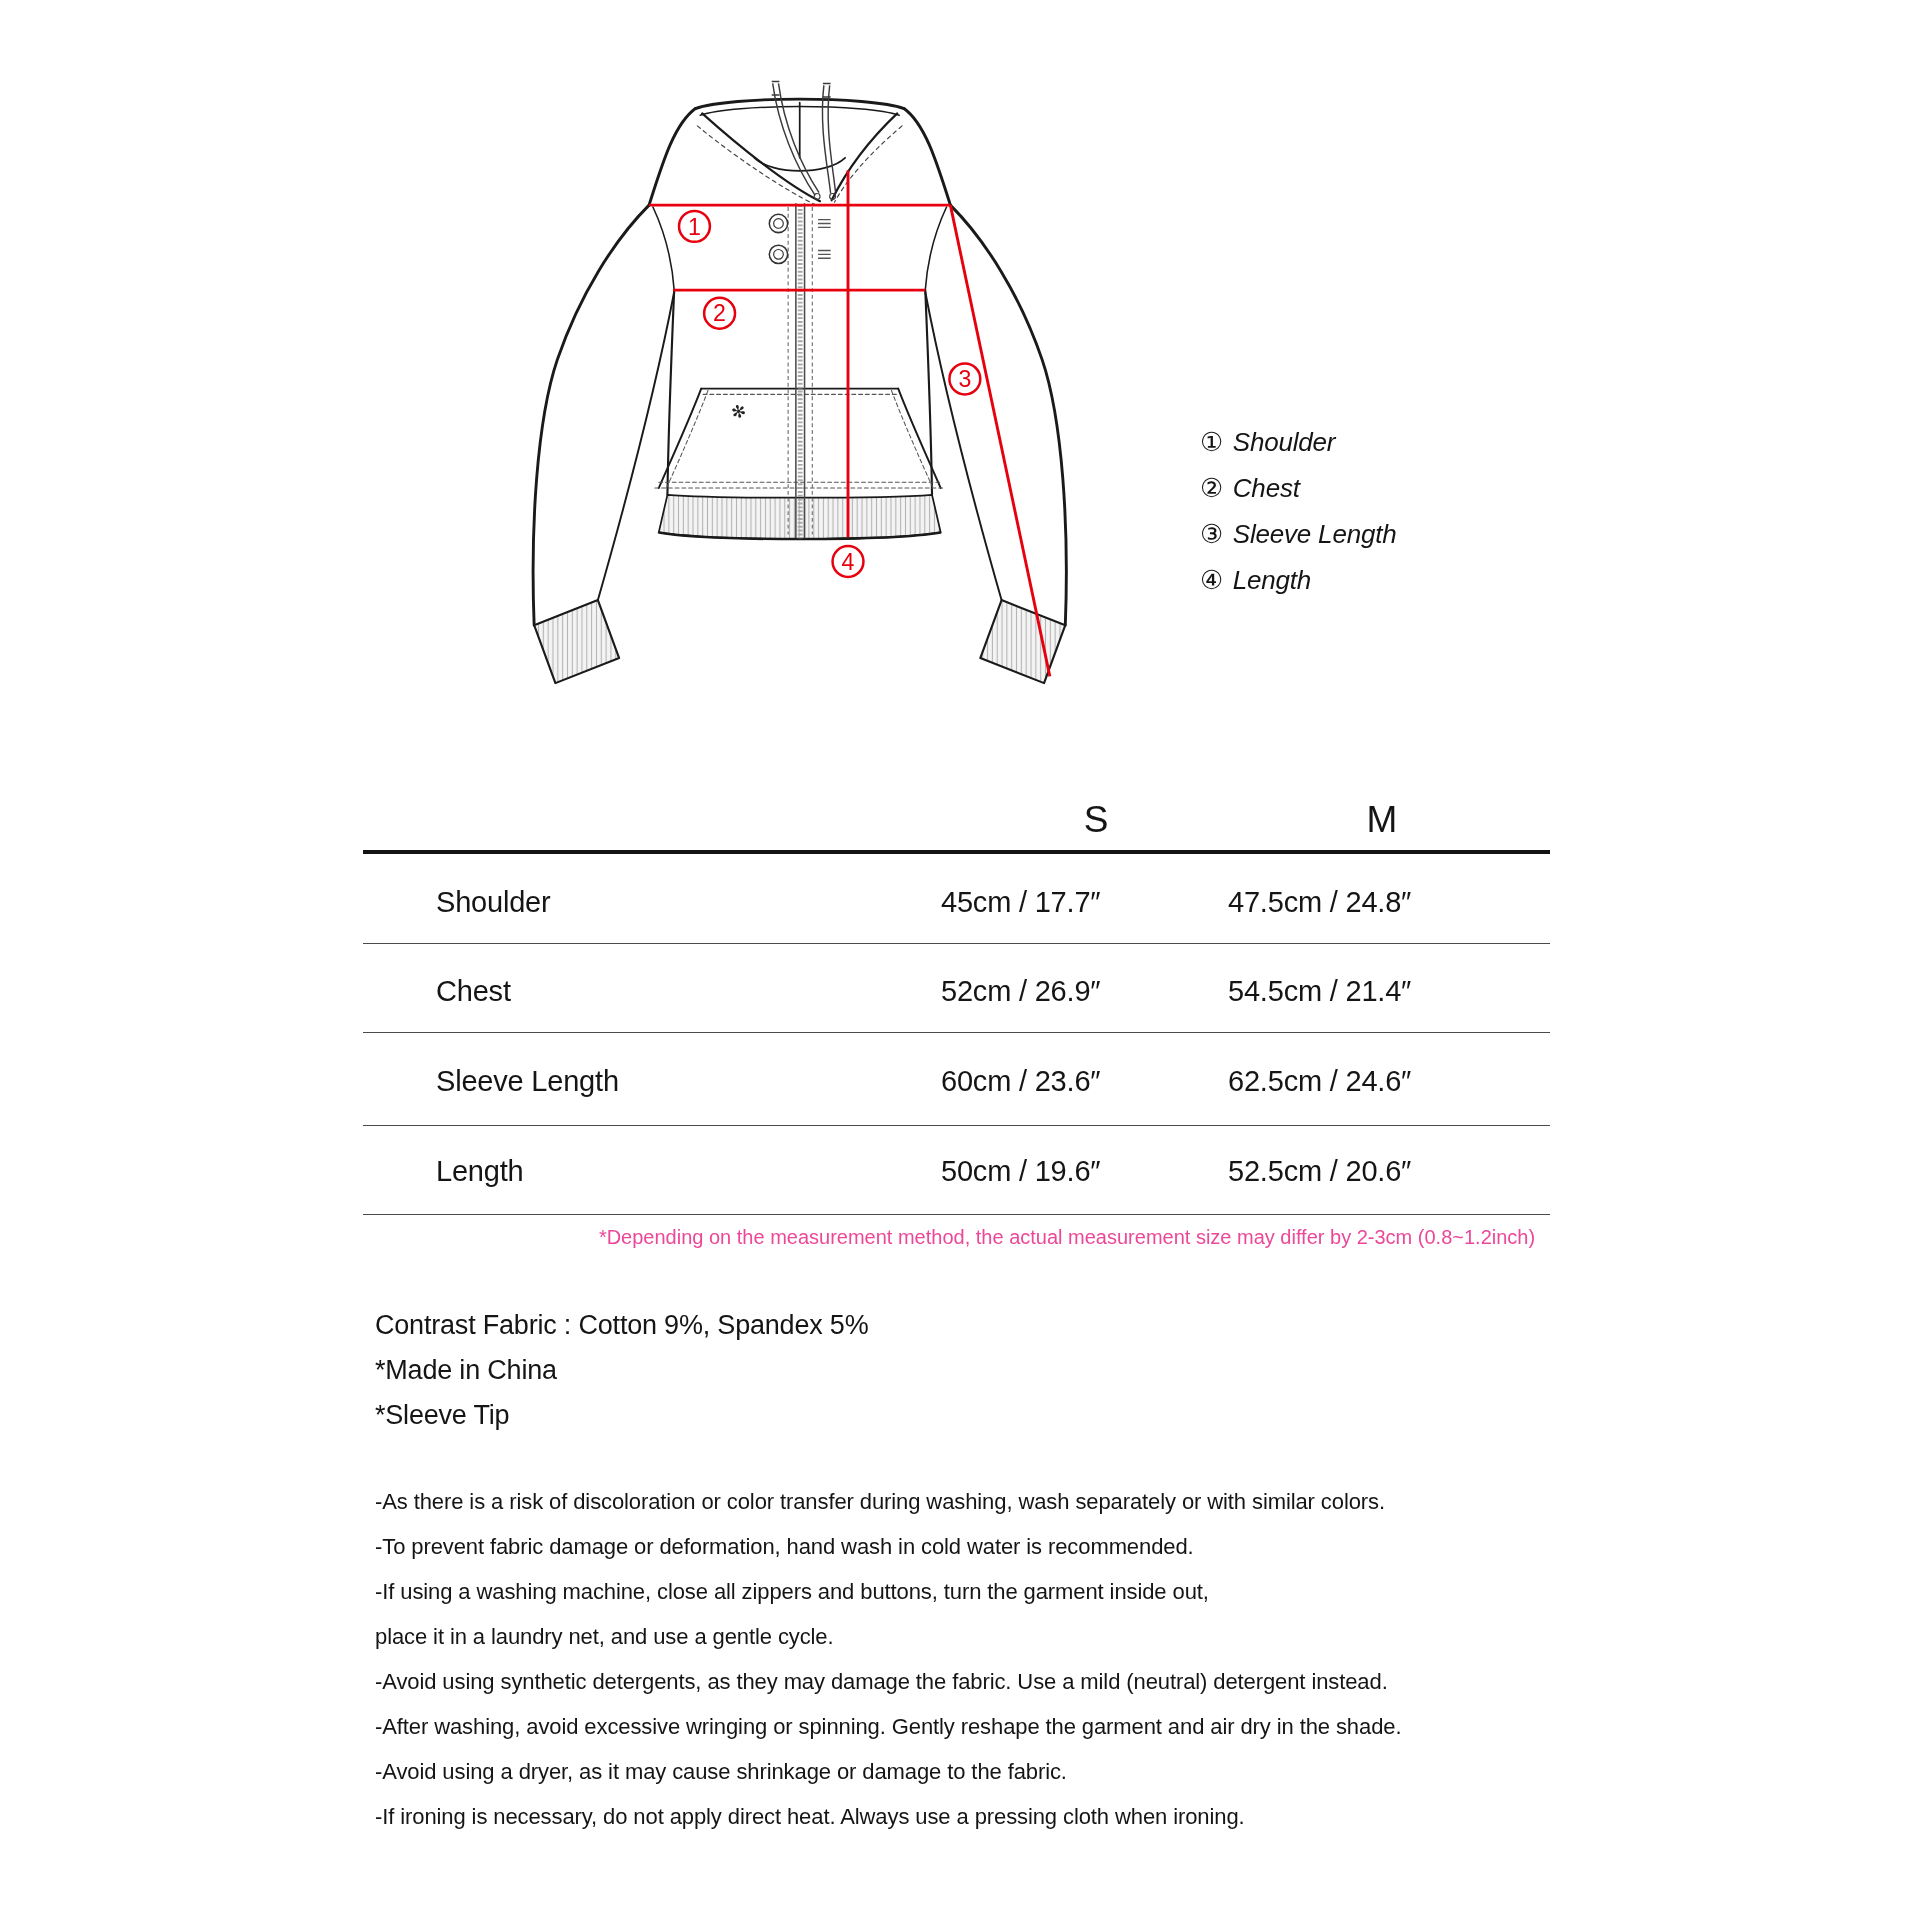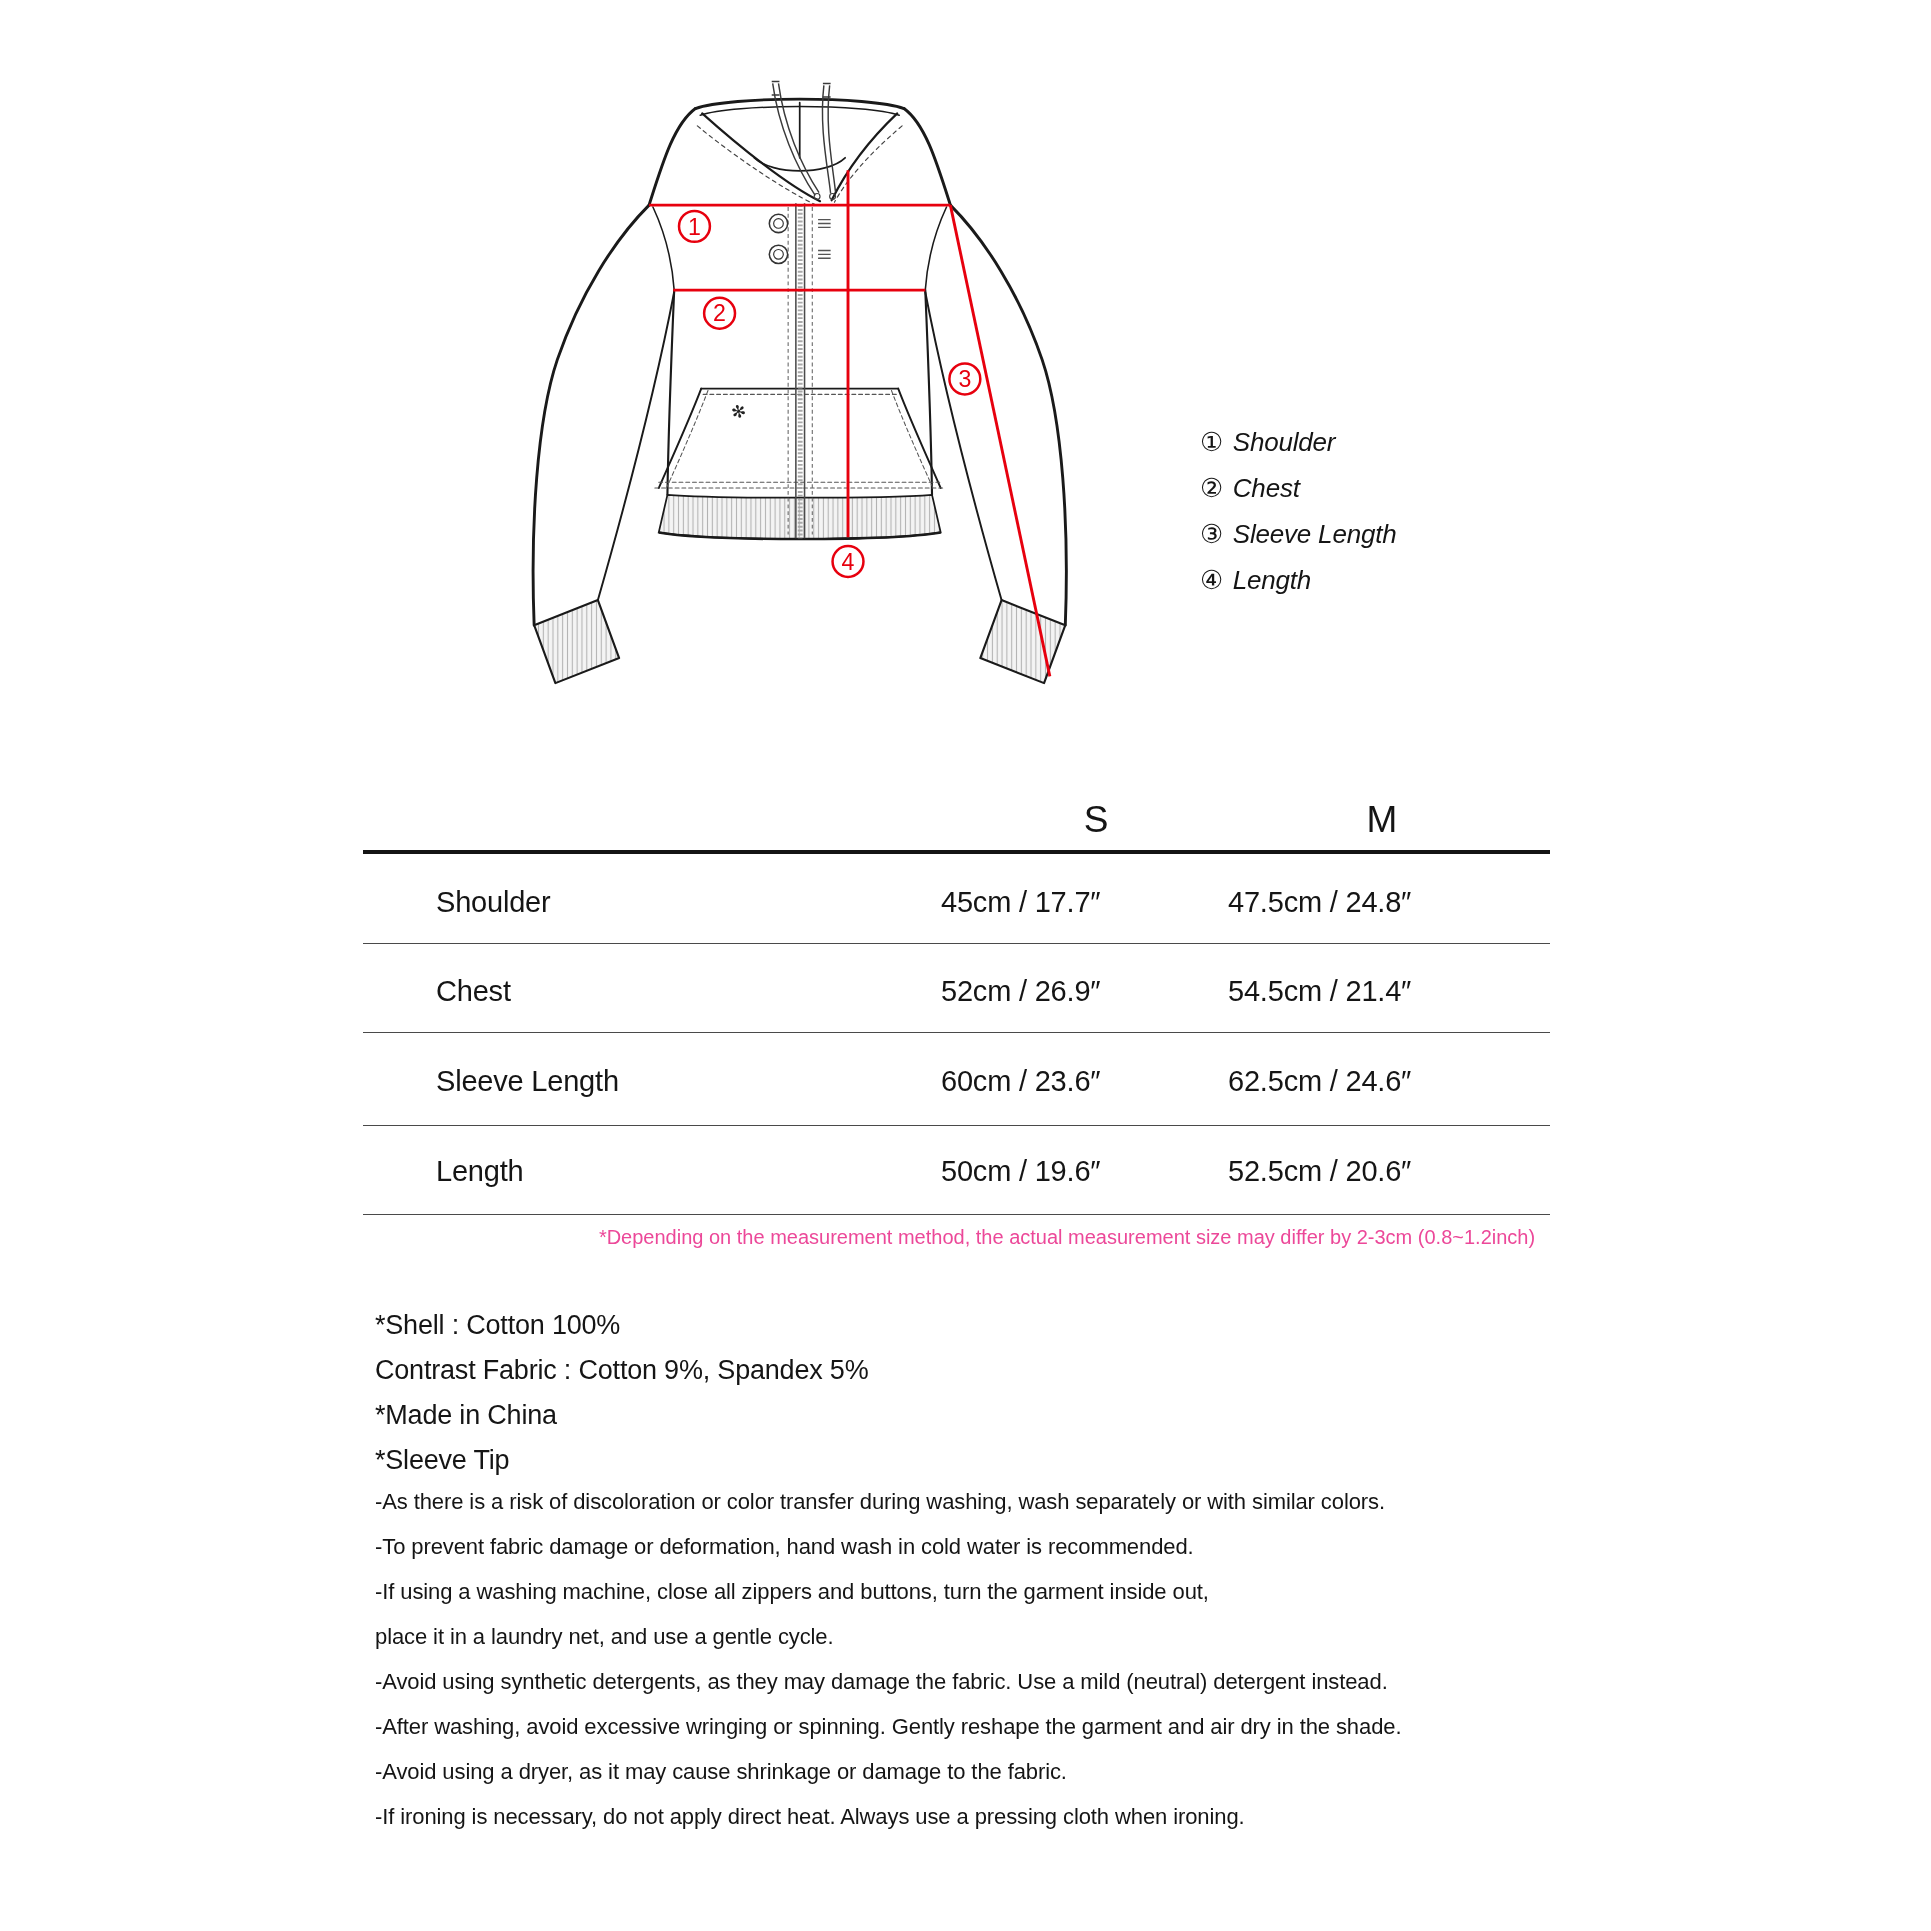--- a/index.html
+++ b/index.html
@@ -170,21 +170,20 @@
   <div class="tbl-line" style="top:1125px;"></div>
 
   <div class="tbl-label" style="top:1153px;">Length</div>
   <div class="tbl-val col-s" style="top:1153px;">50cm / 19.6″</div>
   <div class="tbl-val col-m" style="top:1153px;">52.5cm / 20.6″</div>
   <div class="tbl-line" style="top:1214px;"></div>
 
   <div class="footnote">*Depending on the measurement method, the actual measurement size may differ by 2-3cm (0.8~1.2inch)</div>
 
   <div class="info-block">
-    <div>*Shell : Cotton 100%</div>
     <div>Contrast Fabric : Cotton 9%, Spandex 5%</div>
     <div>*Made in China</div>
     <div>*Sleeve Tip</div>
   </div>
 
   <div class="care-block">
     <div>-As there is a risk of discoloration or color transfer during washing, wash separately or with similar colors.</div>
     <div>-To prevent fabric damage or deformation, hand wash in cold water is recommended.</div>
     <div>-If using a washing machine, close all zippers and buttons, turn the garment inside out,</div>
     <div>place it in a laundry net, and use a gentle cycle.</div>

